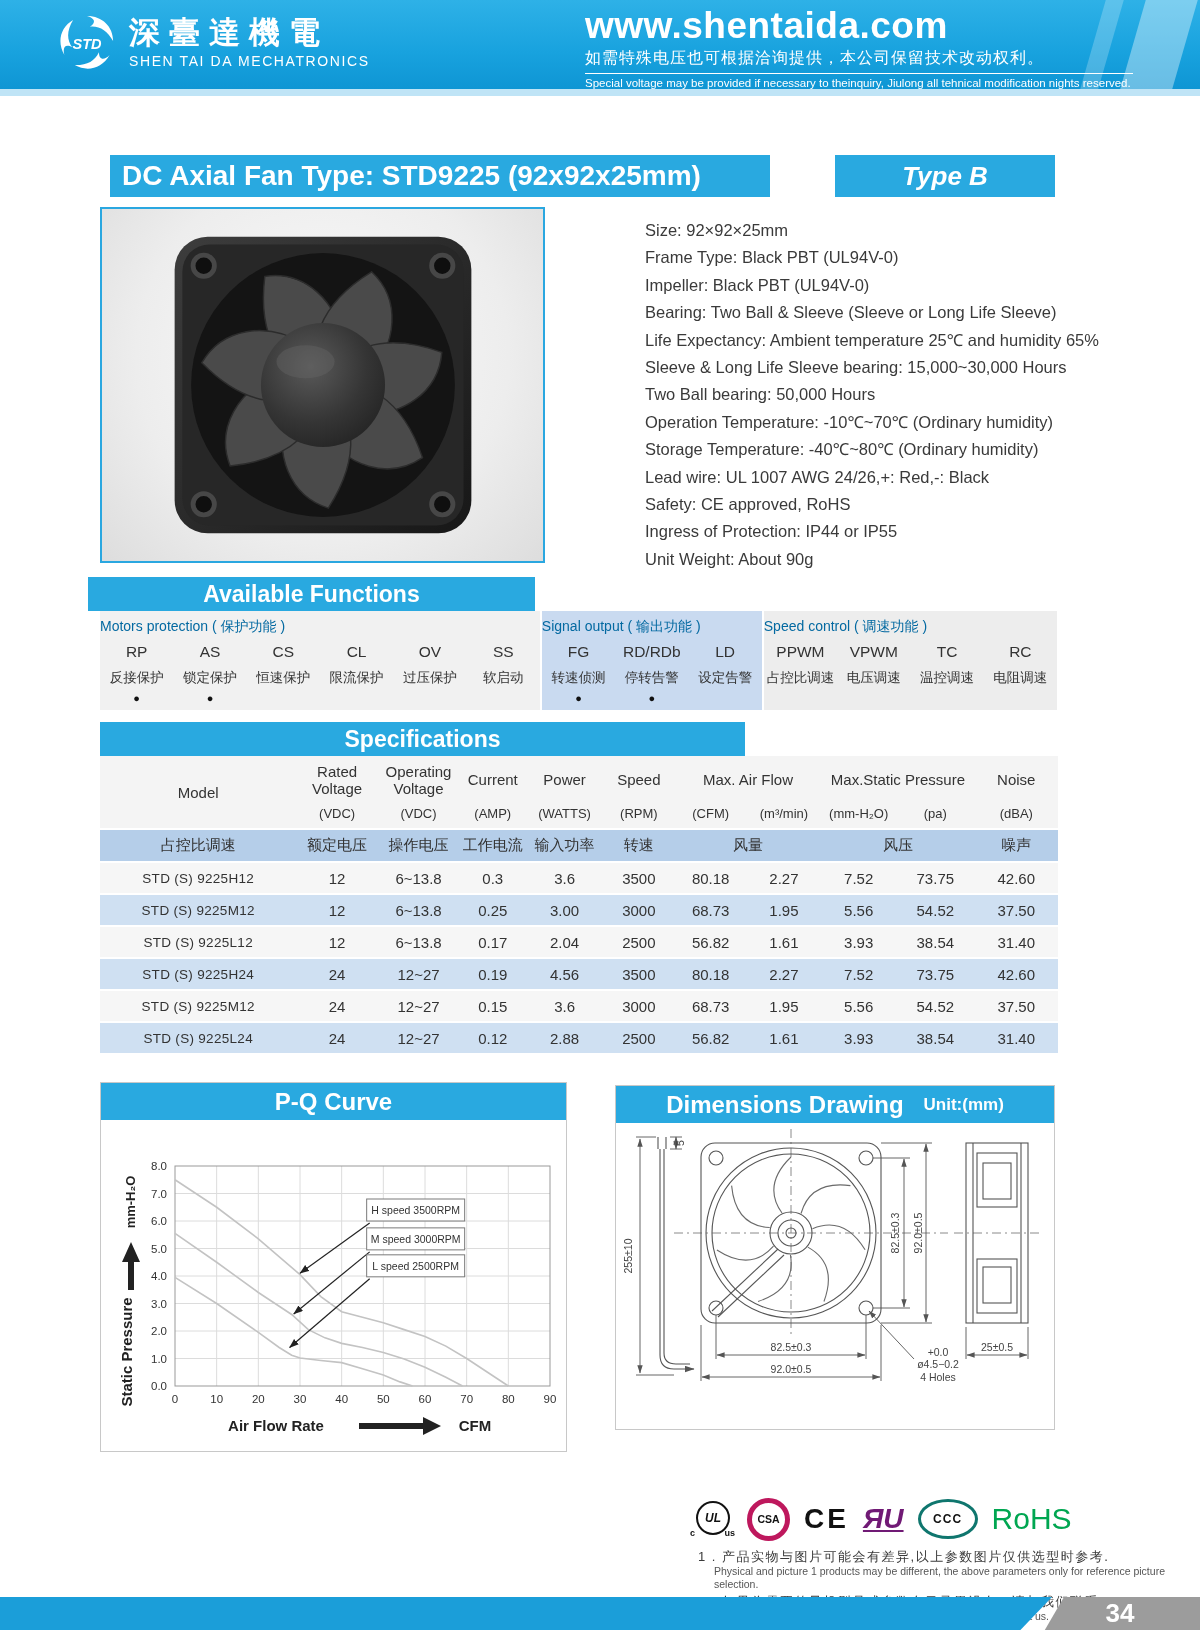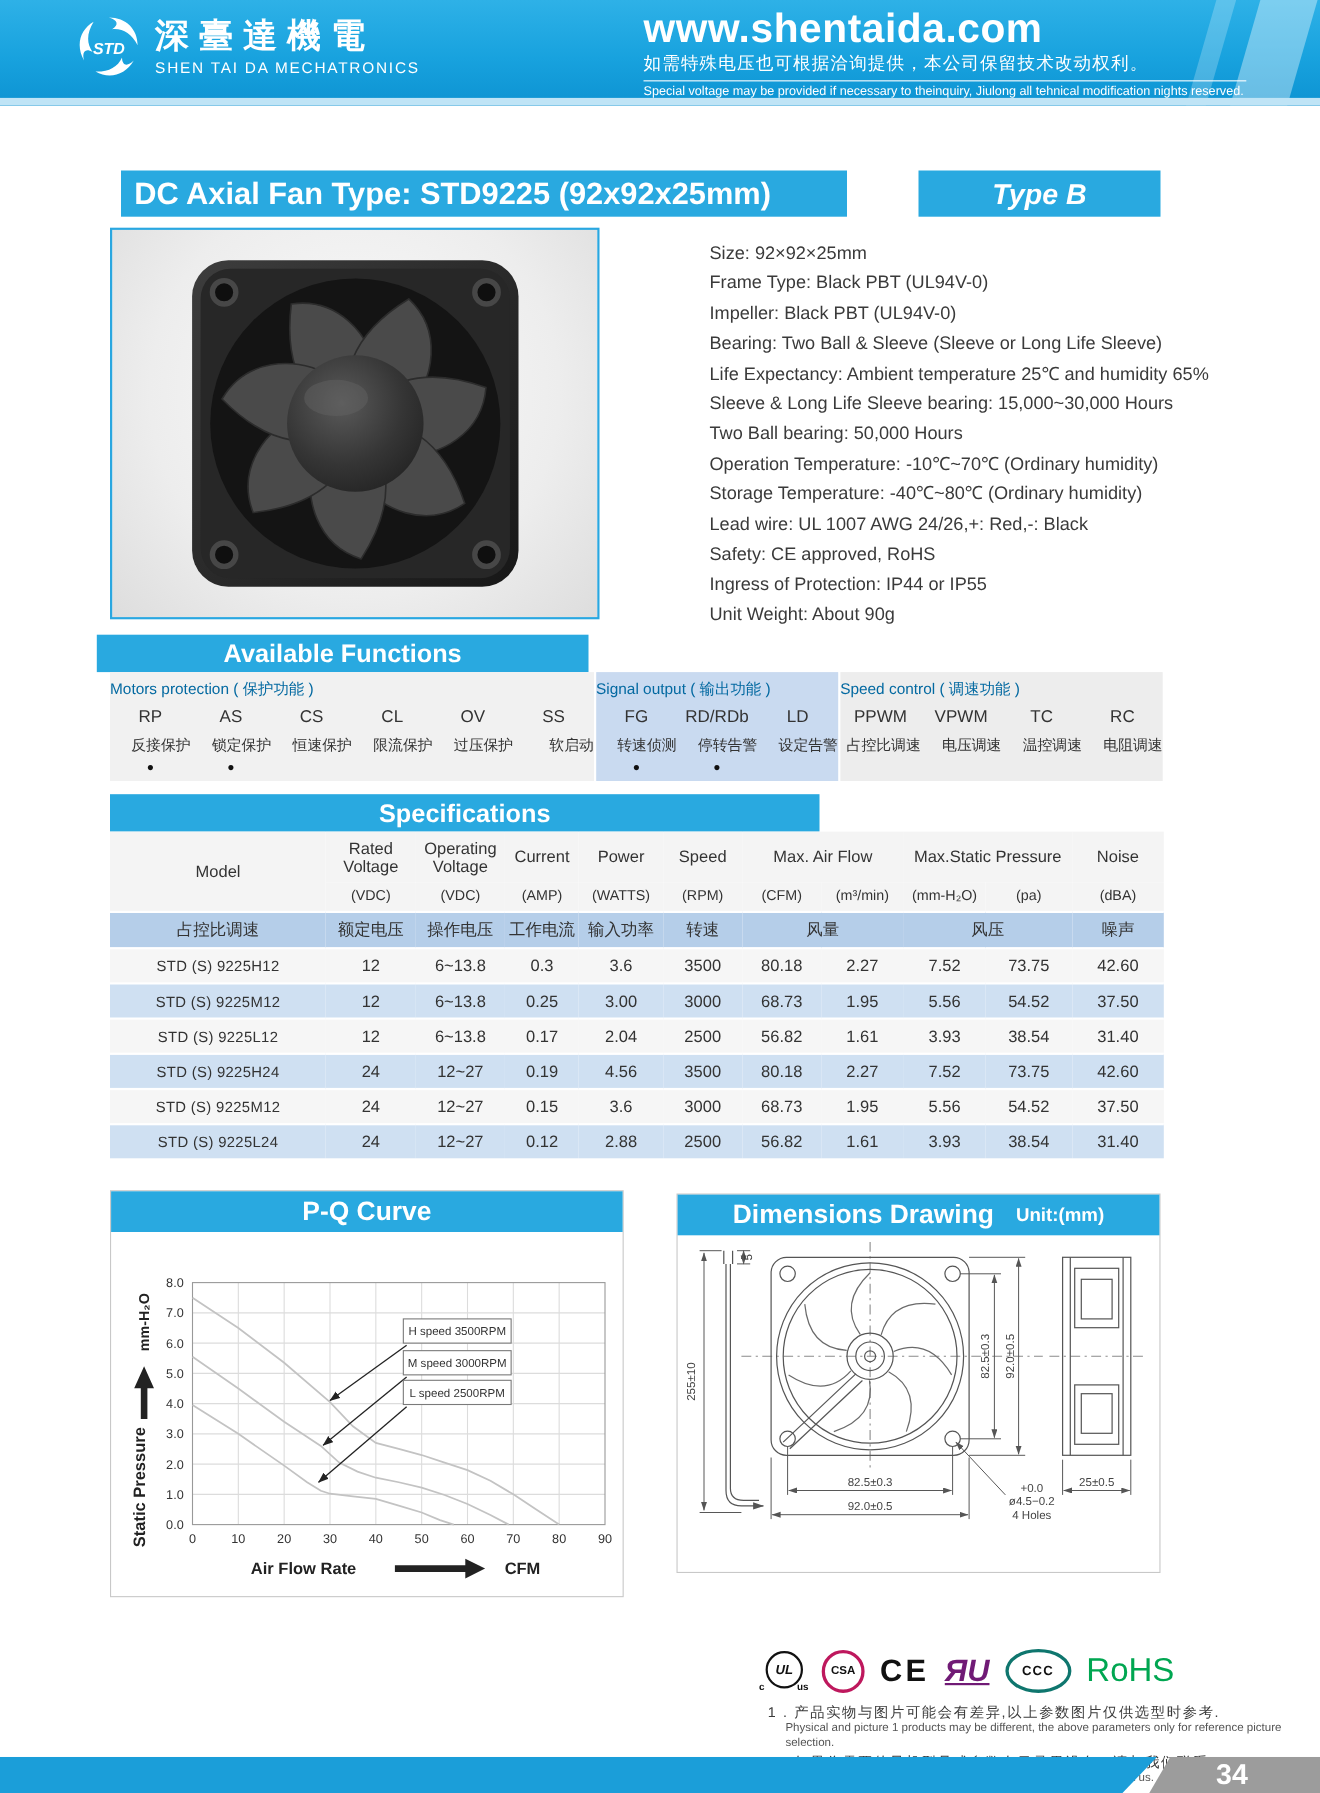--- a/index.html
+++ b/index.html
@@ -6,21 +6,21 @@
   .page{position:relative;width:1200px;height:1630px;background:#fff;overflow:hidden;
         font-family:"Liberation Sans",sans-serif;color:#3a3a3a;}
 
   
   .header{position:absolute;left:0;top:0;width:1200px;height:96px;
           background:linear-gradient(180deg,#2eb1e7 0%,#18a2de 55%,#0d93d2 100%);overflow:hidden;}
   .stripe{position:absolute;top:-30px;height:170px;background:rgba(255,255,255,.5);transform:skewX(-16deg);}
   .s1{right:18px;width:52px;opacity:.75;}
   .s2{right:92px;width:18px;opacity:.45;}
   .header-band{position:absolute;left:0;bottom:0;width:100%;height:7px;background:#bfe4f6;}
-  .logo{position:absolute;left:70px;top:13px;display:flex;gap:13px;align-items:center;}
+  .logo{position:absolute;left:58px;top:13px;display:flex;gap:13px;align-items:center;}
   .logo-text .cn{font-size:31px;font-weight:bold;color:#fff;letter-spacing:9px;line-height:34px;}
   .logo-text .en{font-size:14px;color:#fff;letter-spacing:1.6px;margin-top:3px;}
   .header-right{position:absolute;left:585px;top:5px;width:548px;color:#fff;}
   .site{font-size:37px;font-weight:bold;letter-spacing:.5px;line-height:42px;}
   .note-cn{font-size:16px;letter-spacing:1px;margin-top:1px;}
   .hrule{height:1px;background:#fff;margin:4px 0 3px;}
   .note-en{font-size:11.5px;}
 
   
   .title-bar{position:absolute;left:110px;top:155px;width:660px;height:42px;background:#29a9e0;
@@ -36,21 +36,21 @@
 
   
   .af-header{position:absolute;left:88px;top:577px;width:447px;height:34px;background:#29a9e0;color:#fff;
              font-weight:bold;font-size:23px;text-align:center;line-height:34px;}
   .af-table{position:absolute;left:100px;top:611px;width:957px;display:flex;gap:2px;}
   .af-group{display:flex;flex-direction:column;}
   .g-name{text-align:left;font-size:14px;color:#0369a1;height:28px;line-height:30px;}
   .af-row{display:flex;}
   .af-cell{flex:1;text-align:center;color:#333;}
   .af-code{font-size:15.5px;height:26px;line-height:26px;}
-  .af-cnl{font-size:13.5px;height:25px;line-height:25px;text-align:right;}
+  .af-cnl{font-size:13.5px;height:25px;line-height:25px;}
   .af-dot{font-size:11px;height:20px;line-height:16px;color:#111;}
 
   
   .spec-header{position:absolute;left:100px;top:722px;width:645px;height:34px;background:#29a9e0;color:#fff;
                font-weight:bold;font-size:23px;text-align:center;line-height:34px;}
   .spec-wrap{position:absolute;left:100px;top:756px;width:958px;}
   .spec-wrap table{width:100%;border-collapse:collapse;text-align:center;color:#333;}
   .spec-wrap thead th{background:#f4f4f4;font-weight:normal;font-size:15px;height:44px;
                       vertical-align:middle;line-height:1.15;padding:2px 1px 0;}
   .spec-wrap tr.units td{background:#f4f4f4;font-size:13px;height:20px;padding-bottom:5px;}
@@ -75,21 +75,21 @@
   .dim-svg text{font-size:10.5px;fill:#444;font-family:"Liberation Sans",sans-serif;}
 
   
   .certs{position:absolute;left:693px;top:1496px;height:46px;display:flex;align-items:center;gap:14px;}
   .cert-ul{position:relative;width:40px;height:40px;}
   .ul-circle{position:absolute;left:3px;top:2px;width:30px;height:30px;border:2.5px solid #111;border-radius:50%;
              display:flex;align-items:center;justify-content:center;font-size:12px;font-weight:bold;
              font-style:italic;color:#111;}
   .ul-c{position:absolute;left:-3px;bottom:1px;font-size:9px;font-weight:bold;color:#111;}
   .ul-us{position:absolute;right:-2px;bottom:1px;font-size:9px;font-weight:bold;color:#111;}
-  .cert-circle{width:33px;height:33px;border:3px solid #be185d;border-radius:50%;display:flex;align-items:center;
+  .cert-circle{width:33px;height:33px;border:5px solid #be185d;border-radius:50%;display:flex;align-items:center;
                justify-content:center;font-size:10.5px;font-weight:bold;color:#111;}
   .cert-letters{font-size:28px;font-weight:bold;color:#111;letter-spacing:3px;}
   .cert-letters-italic{font-size:28px;font-weight:bold;color:#701a75;font-style:italic;text-decoration:underline;}
   .cert-oval{width:54px;height:34px;border:3px solid #0f766e;border-radius:50%;display:flex;align-items:center;
              justify-content:center;font-size:12px;font-weight:bold;color:#111;letter-spacing:1px;}
   .cert-green{font-size:30px;font-weight:normal;color:#00a651;}
   .footnotes{position:absolute;left:698px;top:1546px;color:#3a3a3a;}
   .fn-cn{font-size:13px;letter-spacing:1.5px;line-height:16px;margin-top:3px;}
   .fn-en{font-size:10.5px;margin-left:16px;line-height:13px;color:#555;}
 

